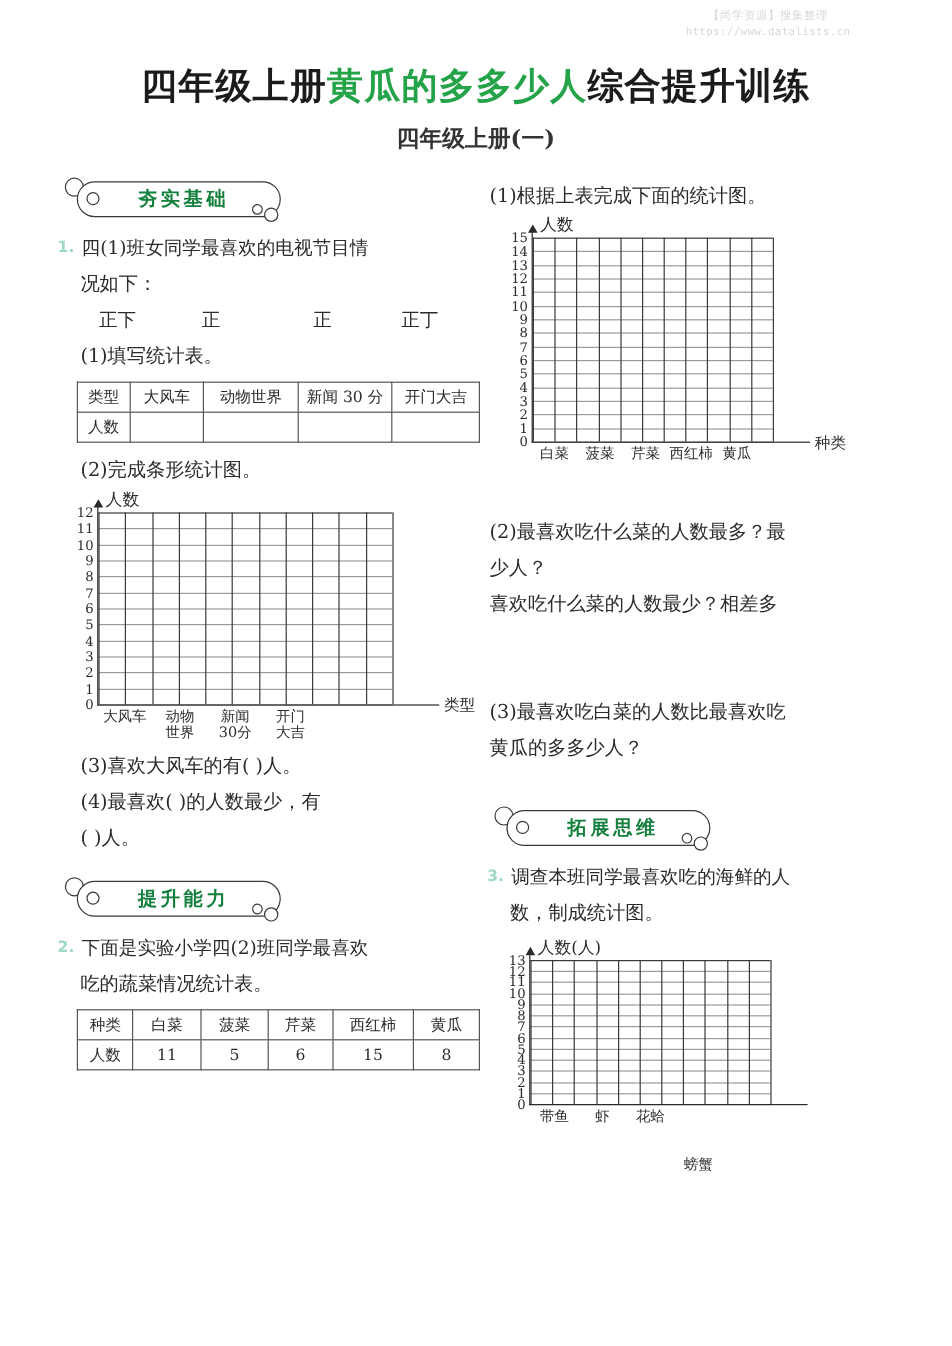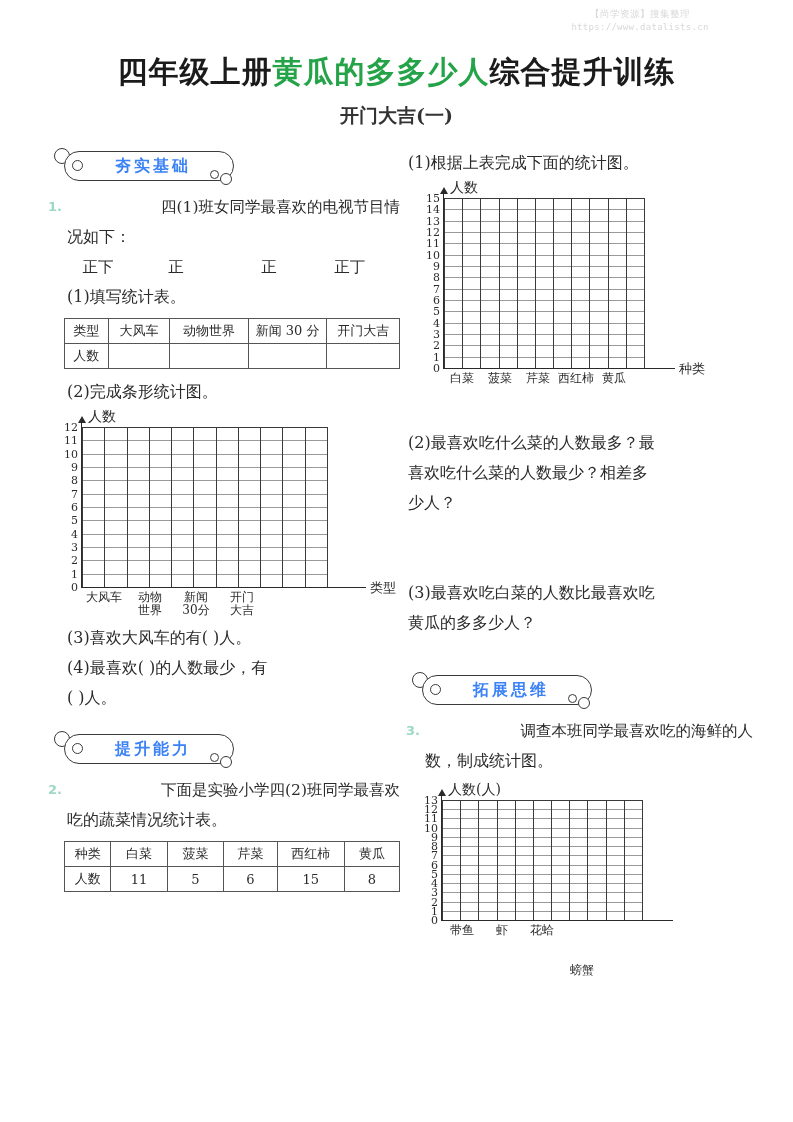--- a/index.html
+++ b/index.html
@@ -45,37 +45,37 @@
   .badge{
     position:absolute;left:14px;top:3px;
     height:28px;width:168px;
     border:1.4px solid #3a3a3a;
     border-radius:15px;
     display:flex;align-items:center;justify-content:center;
     background:#fff;
   }
   .badge-label{
     font-family:Liberation Mono, monospace;
-    font-size:16px;font-weight:700;color:#3b82f6;letter-spacing:3px;
+    font-size:16px;font-weight:700;color:#15803d;letter-spacing:3px;
     padding-left:26px;padding-right:18px;
   }
   .bub{position:absolute;border:1.4px solid #3a3a3a;border-radius:50%;background:#fff;}
   .bub.b1{width:14px;height:14px;left:4px;top:0px;}
   .bub.b2{width:9px;height:9px;left:22px;top:12px;}
   .bub.b3{width:7px;height:7px;left:160px;top:22px;}
   .bub.b4{width:10px;height:10px;left:170px;top:25px;}
 
   
   .q{position:relative;font-size:15.5px;line-height:30px;}
   .qnum{
     position:absolute;left:-2px;top:0;
     font-family:"DejaVu Sans","Liberation Sans",sans-serif;
     font-size:13px;color:#9ed8c4;font-weight:700;
   }
-  .qbody{margin-left:3px;text-align:right;}
+  .qbody{margin-left:18px;}
   .plain{font-size:16px;line-height:30px;}
   .indent{margin-left:17px;}
 
   .tally-row{margin-left:17px;font-size:15.5px;line-height:30px;white-space:nowrap;}
   .tally-marks{margin-left:17px;font-size:15.5px;line-height:30px;white-space:nowrap;letter-spacing:0;}
   .tally-marks span{display:inline-block;text-align:center;}
 
   
   table.stat{
     border-collapse:collapse;margin:6px 0 4px 14px;
@@ -122,21 +122,21 @@
 <div class="page">
 
   <div class="watermark">
     <div class="wm1">【尚学资源】搜集整理</div>
     <div class="wm2">https://www.datalists.cn</div>
   </div>
 
   <div class="title">
     <span class="blk">四年级上册</span><span class="grn">黄瓜的多多少人</span><span class="blk">综合提升训练</span>
   </div>
-  <div class="subtitle">开门大吉(一)</div>
+  <div class="subtitle">四年级上册(一)</div>
 
   <div class="col-left">
 
     <div class="badge-wrap">
       <div class="bub b1"></div>
       <div class="badge">
         <span class="badge-label">夯实基础</span>
       </div>
       <div class="bub b2"></div>
       <div class="bub b3"></div>
@@ -350,22 +350,22 @@
         </div>
         <div class="xcat" style="left:144px;width:48px;top:190px;">
           <div>西红柿</div>
         </div>
         <div class="xcat" style="left:182px;width:48px;top:190px;">
           <div>黄瓜</div>
         </div>
       </div>
 
     <div class="plain" style="margin-top:31px">(2)最喜欢吃什么菜的人数最多？最</div>
+    <div class="plain">少人？</div>
     <div class="plain">喜欢吃什么菜的人数最少？相差多</div>
-    <div class="plain">少人？</div>
 
     <div class="plain" style="margin-top:60px">(3)最喜欢吃白菜的人数比最喜欢吃</div>
     <div class="plain">黄瓜的多多少人？</div>
 
     <div class="badge-wrap" style="margin-top:34px">
       <div class="bub b1"></div>
       <div class="badge">
         <span class="badge-label">拓展思维</span>
       </div>
       <div class="bub b2"></div>

